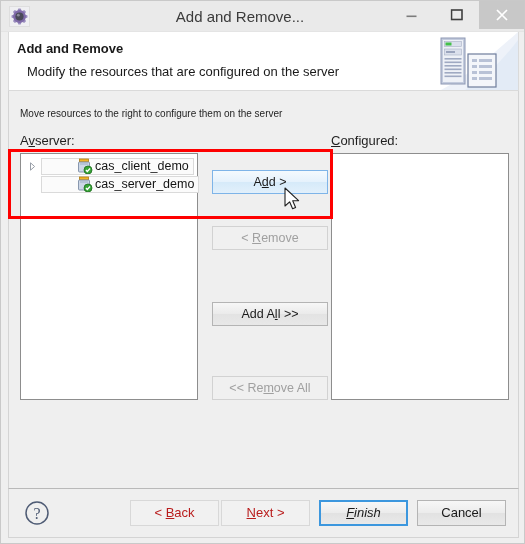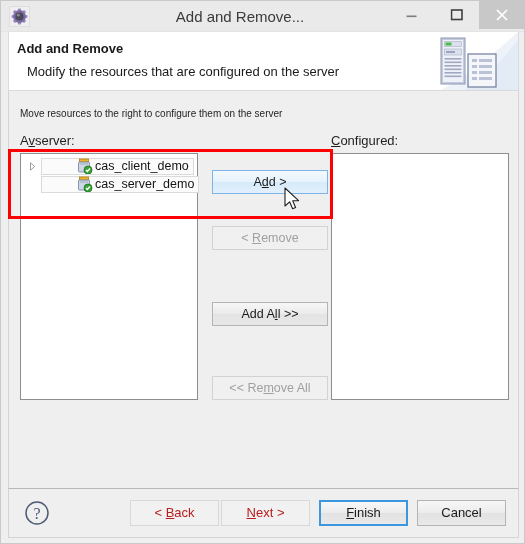--- a/index.html
+++ b/index.html
@@ -194,20 +194,21 @@
     line-height: 24px;
     border: 1px solid #b4b4b4;
     background: linear-gradient(to bottom, #f7f7f7 0%, #ececec 48%, #e2e2e2 52%, #e9e9e9 100%);
     color: #1a1a1a;
     cursor: default;
   }
   .fbtn.disabled { color: #b91c1c; border-color: #d8d8d8; background: #f1f1f1; }
   .fbtn.default {
     border: 2px solid #3c97de;
     line-height: 22px;
+    font-style: italic;
   }
   .btn-back   { left: 121px; }
   .btn-next   { left: 212px; }
   .btn-finish { left: 310px; }
   .btn-cancel { left: 408px; }
 
   
   .redbox {
     position: absolute;
     border: 3px solid #fe0000;

